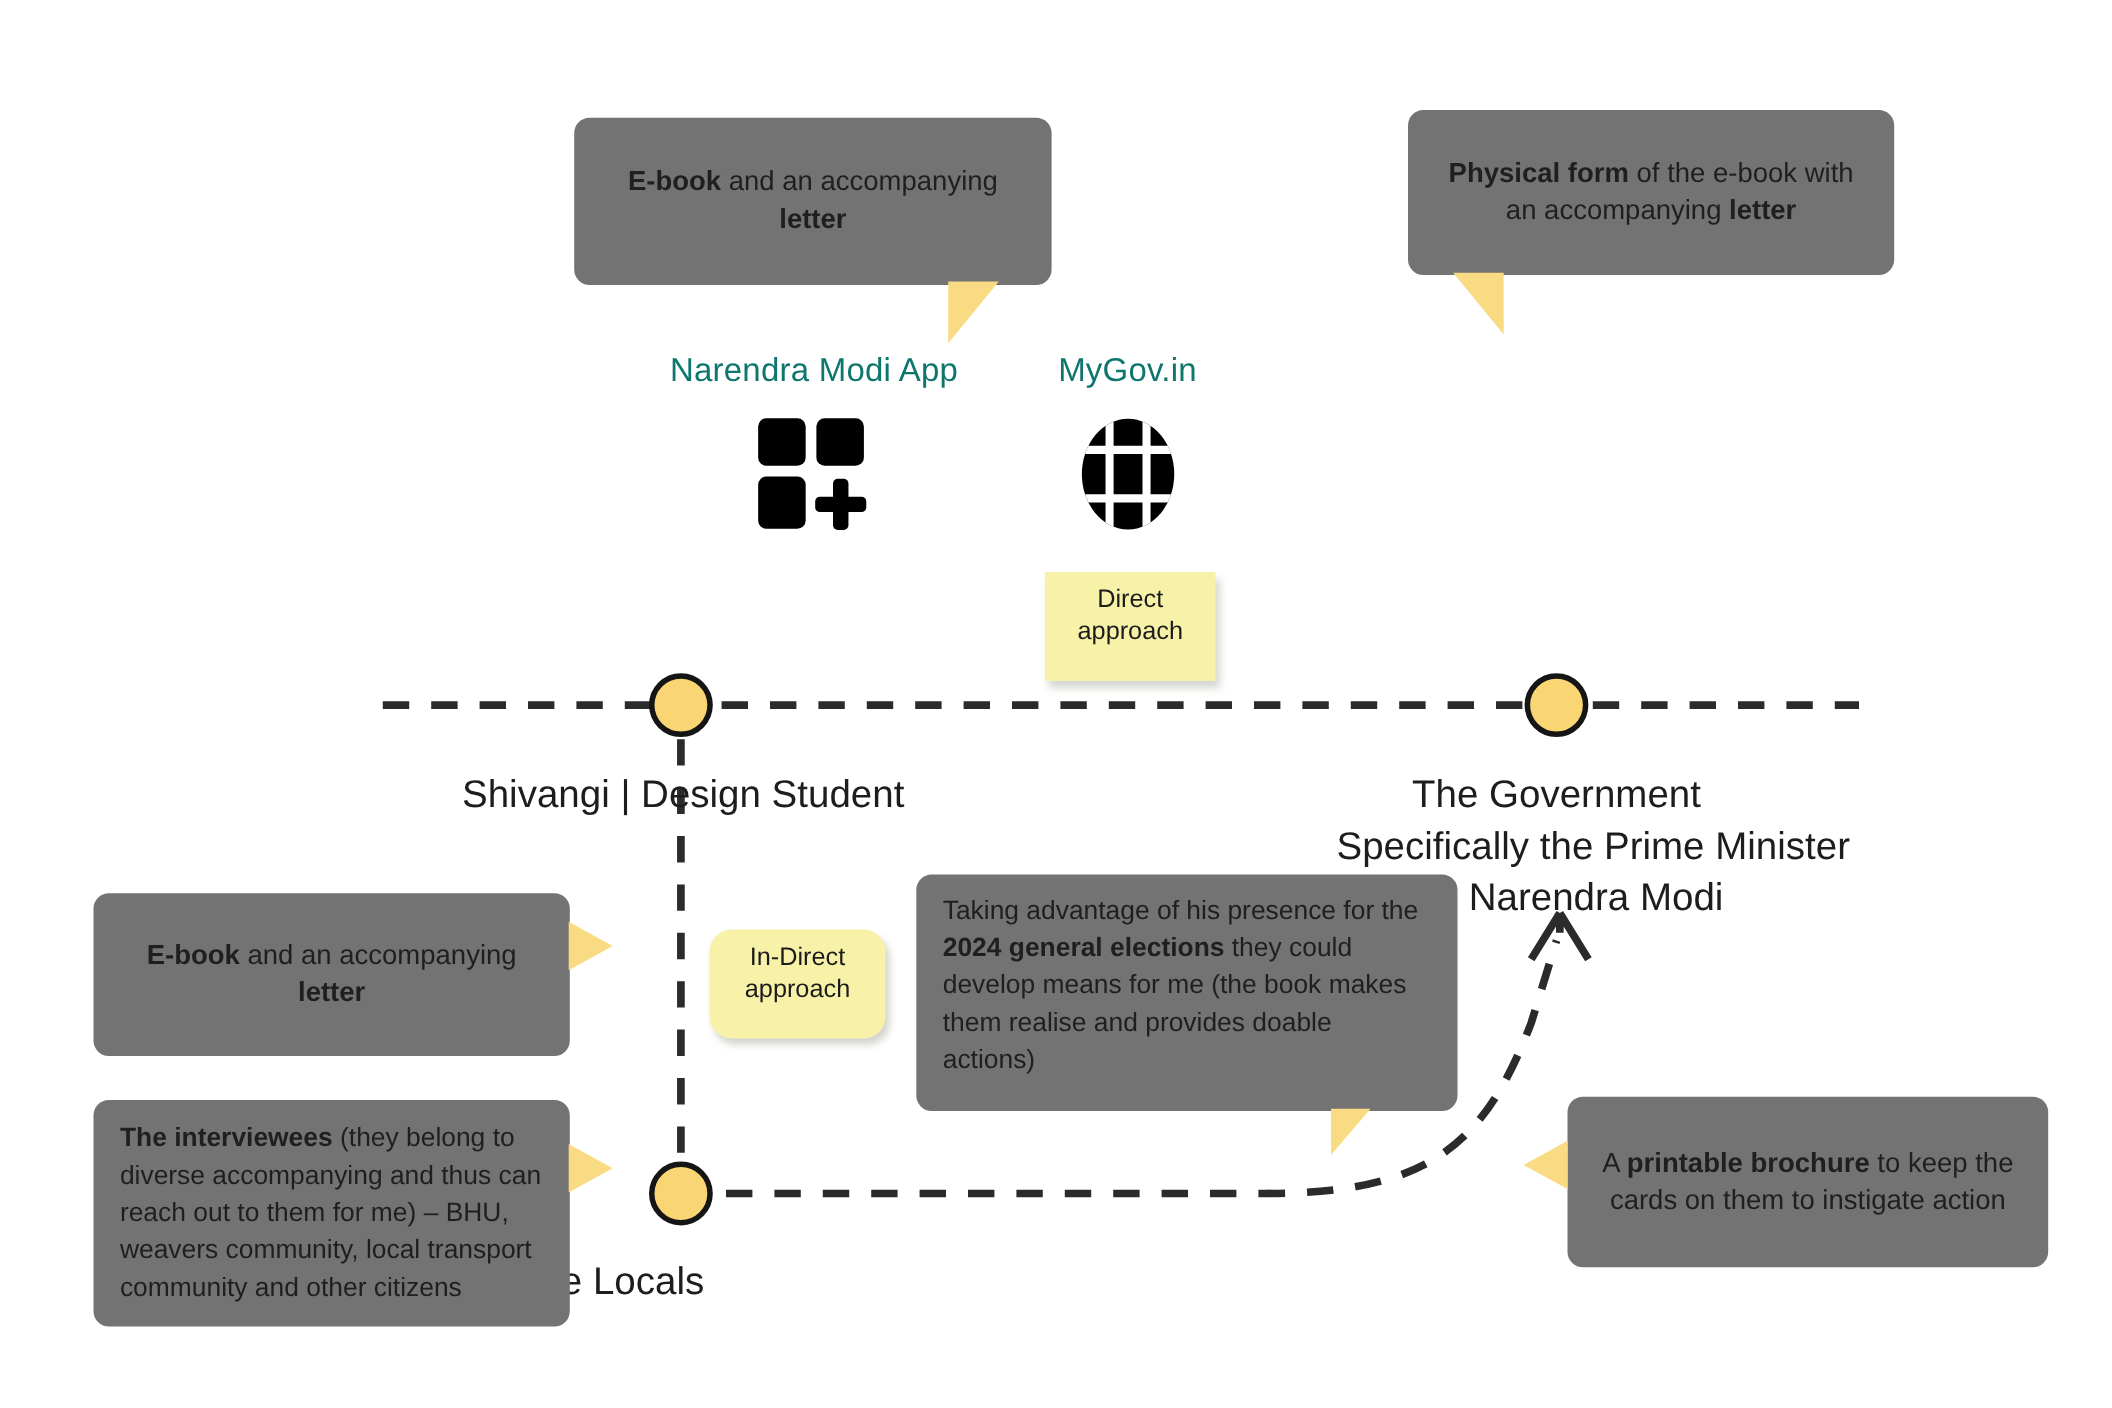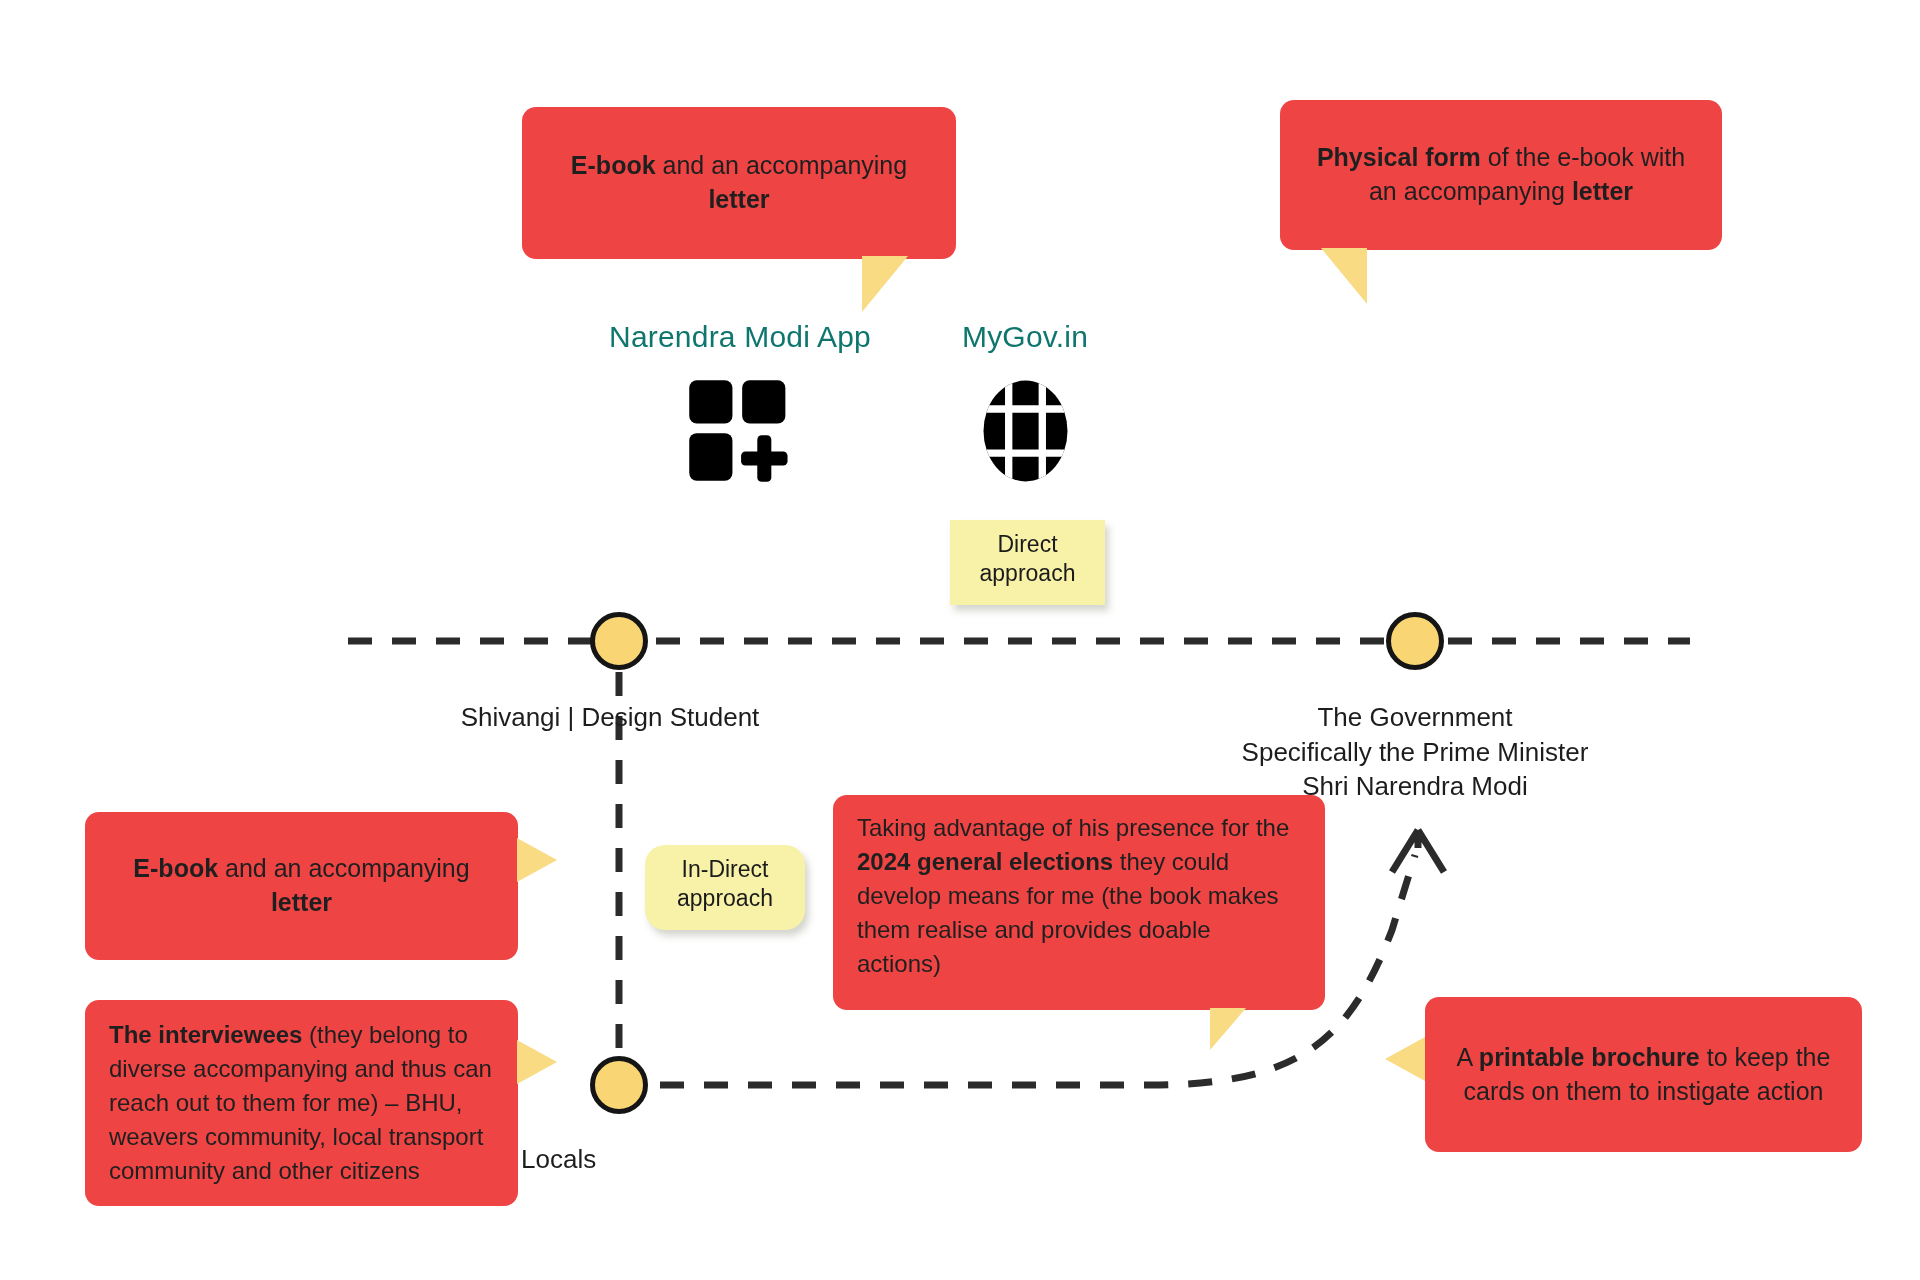--- a/index.html
+++ b/index.html
@@ -20,21 +20,21 @@
   svg.layer {
     position: absolute;
     left: 0; top: 0;
     width: 1920px; height: 1280px;
     pointer-events: none;
   }
 
   
   .bubble {
     position: absolute;
-    background: #ef4444;
+    background: #737373;
     border-radius: 14px;
     padding: 18px 26px;
     line-height: 1.35;
     color: #1f1f1f;
     font-size: 25px;
     font-weight: 300;
   }
   .bubble .em { font-weight: 600; }
   .bubble-text { display: block; }
 
@@ -67,21 +67,21 @@
 
   
   .sticky {
     position: absolute;
     background: #F7F2A8;
     color: #1b1b1b;
     font-size: 23px;
     font-weight: 400;
     line-height: 1.28;
     text-align: center;
-    padding: 10px 14px 16px 14px;
+    padding: 10px 14px 30px 14px;
     box-shadow: 4px 6px 7px rgba(120,120,100,0.30);
   }
 
   
   .channel {
     position: absolute;
     text-align: center;
   }
   .channel-label {
     font-size: 30px;
@@ -102,21 +102,21 @@
   .node {
     position: absolute;
     width: 58px; height: 58px;
     border-radius: 50%;
     background: #F9D574;
     border: 5px solid #151515;
   }
   .node-label {
     position: absolute;
     text-align: center;
-    font-size: 26px;
+    font-size: 35px;
     font-weight: 300;
     color: #1d1d1d;
     line-height: 1.33;
     white-space: nowrap;
   }
 </style>
 </head>
 <body>
 
 <div id="canvas">

